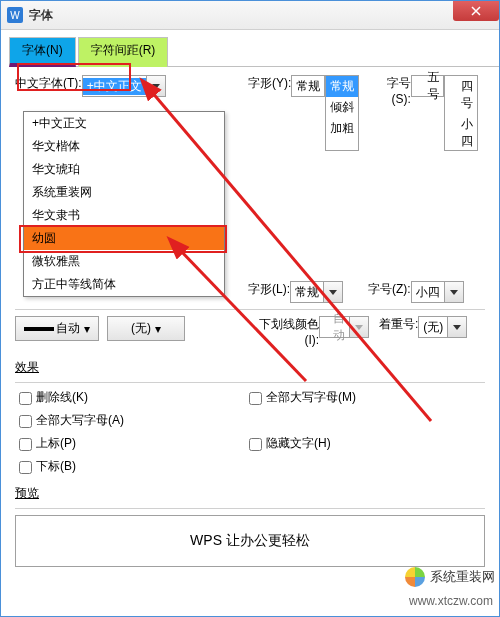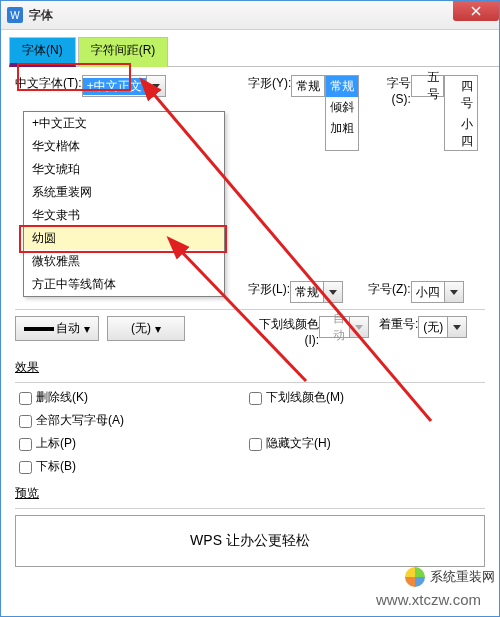--- a/index.html
+++ b/index.html
@@ -147,21 +147,21 @@
   width: 200px;
   border: 1px solid #808080;
   background: #fff;
   box-shadow: 2px 2px 4px rgba(0,0,0,0.2);
   z-index: 10;
 }
 .dropdown .ditem {
   padding: 3px 8px;
 }
 .dropdown .ditem.hover {
-  background: #fef9c3;
+  background: #f97316;
 }
 .section-label {
   margin: 8px 0 4px 0;
   text-decoration: underline;
 }
 .btn {
   border: 1px solid #a0a0a0;
   background: linear-gradient(to bottom, #fafafa, #e4e4e4);
   padding: 3px 8px;
   min-width: 60px;
@@ -363,21 +363,21 @@
     <div class="section-label">效果</div>
     <hr class="sep">
 
     <div class="checkbox-row">
       <div class="checkbox-item">
         <input type="checkbox" style="">
         <span>删除线(K)</span>
       </div>
       <div class="checkbox-item">
         <input type="checkbox" style="">
-        <span>下划线颜色(M)</span>
+        <span>全部大写字母(M)</span>
       </div>
     </div>
     <div class="checkbox-row">
       <div class="checkbox-item">
         <input type="checkbox" style="">
         <span>全部大写字母(A)</span>
       </div>
     </div>
     <div class="checkbox-row">
       <div class="checkbox-item">
@@ -421,14 +421,14 @@
     <div class="logo">
       <svg viewBox="0 0 22 22">
           <path d="M11 1 A10 10 0 0 1 21 11 L11 11 Z" fill="#7bd443"></path>
           <path d="M11 1 A10 10 0 0 0 1 11 L11 11 Z" fill="#f6d233"></path>
           <path d="M1 11 A10 10 0 0 0 11 21 L11 11 Z" fill="#f08a3a"></path>
           <path d="M21 11 A10 10 0 0 1 11 21 L11 11 Z" fill="#5aa0e0"></path>
         </svg>
     </div>
     <span>系统重装网</span>
   </div>
-  <div class="url" style="position:absolute;right:18px;bottom:8px;font-size:15px;color:#666">www.xtczw.com</div>
+  <div class="url" style="position:absolute;right:6px;bottom:8px;font-size:12px;color:#666">www.xtczw.com</div>
 </div>
 
 </body></html>

